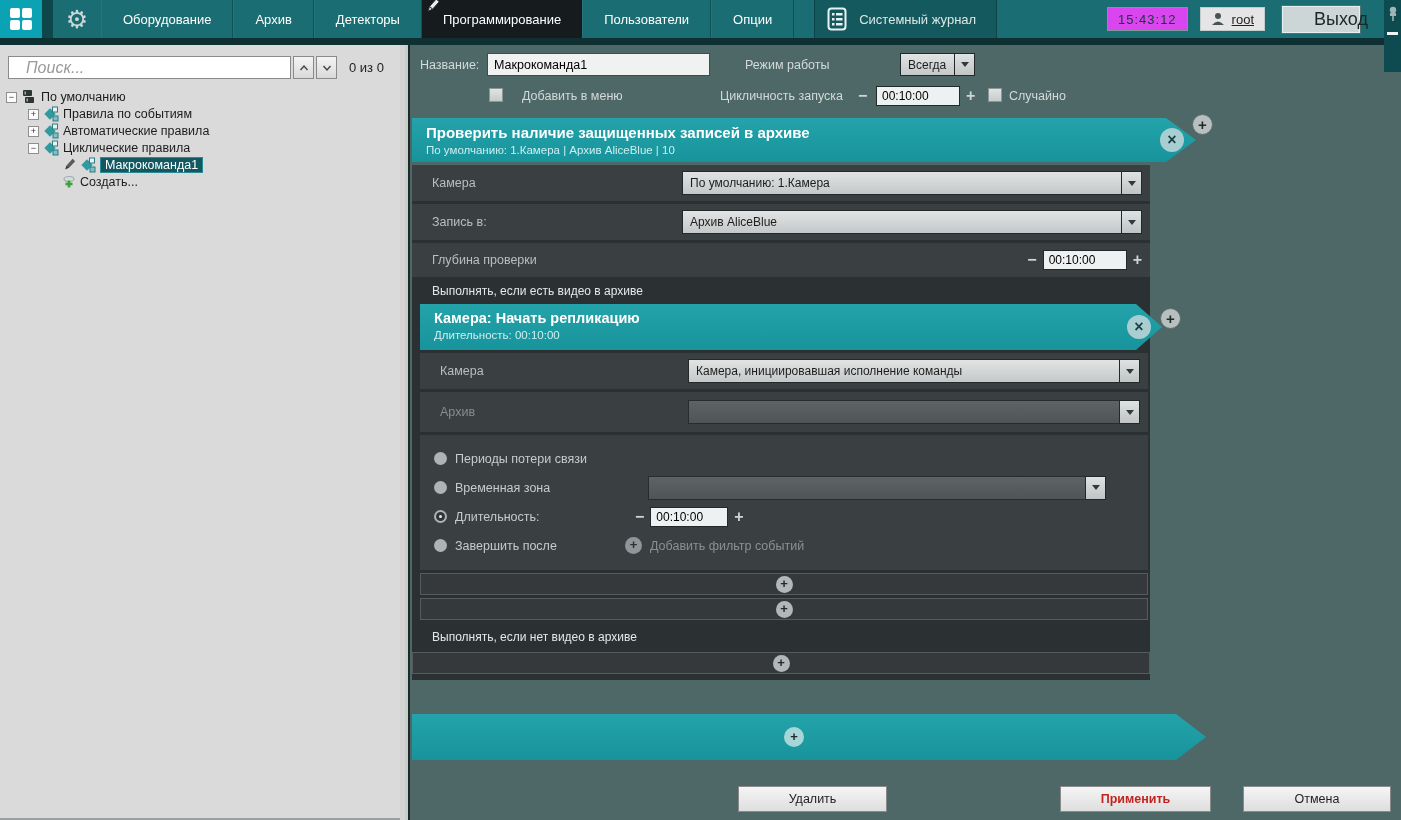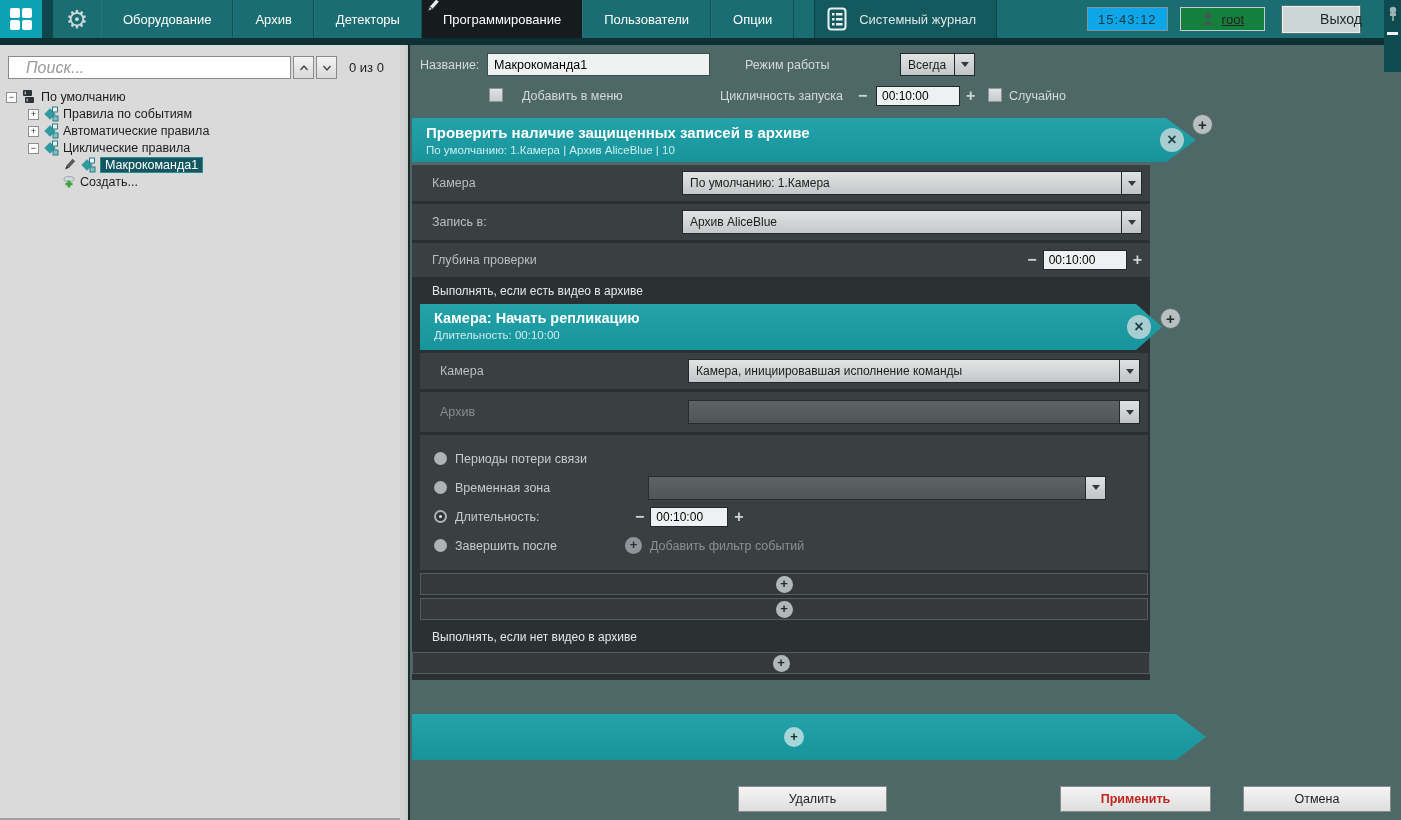--- a/index.html
+++ b/index.html
@@ -12,26 +12,26 @@
   #logo-gap { width:11px; background:#0d474c; }
   #gear-wrap { width:48px; display:flex; align-items:center; justify-content:center; }
   #gear-wrap span { font-size:25px; color:#ccd8d8; line-height:1; }
   .tab { display:flex; align-items:center; padding:0 21px; color:#ffffff; font-size:13px; cursor:default;
          border-right:1px solid rgba(9,52,55,.5); border-left:1px solid rgba(255,255,255,.06); }
   .tab.active { background:#161c1e; color:#ffffff; border:none; position:relative; }
   #tab-pencil { position:absolute; left:2px; top:-2px; }
   #journal-group { margin-left:20px; display:flex; align-items:center; gap:12px; padding:0 20px 0 12px;
                    background:#14595e; border-left:1px solid #0e4448; border-right:1px solid #0e4448; color:#dbe7e7; font-size:13px; }
   #topbar-spacer { flex:1; }
-  #time-box { align-self:center; height:24px; padding:0 10px; margin-right:12px; background:#0ea5e9; border:1px solid #7d9997;
+  #time-box { align-self:center; height:24px; padding:0 10px; margin-right:12px; background:#d946ef; border:1px solid #7d9997;
               color:#173838; font-size:13px; letter-spacing:1px; display:flex; align-items:center; }
-  #user-btn { align-self:center; height:24px; padding:0 20px; margin-right:16px; background:#15803d; border:1px solid #c2cccc;
+  #user-btn { align-self:center; height:24px; padding:0 10px; margin-right:16px; background:#e5e5e5; border:1px solid #c2cccc;
               display:flex; align-items:center; gap:7px; font-size:13px; color:#222;text-decoration:underline; }
   #logout-btn { align-self:center; height:29px; width:80px; margin-right:40px; background:#ccd6d6; border:1px solid #56706f;
-                box-shadow:inset 0 0 0 1px #e6eeee; display:flex; align-items:center; justify-content:center; gap:7px; font-size:14px; color:#1c2626;padding-left:33px; }
+                box-shadow:inset 0 0 0 1px #e6eeee; display:flex; align-items:center; justify-content:center; gap:7px; font-size:18px; color:#1c2626;padding-left:33px; }
   #right-strip { position:absolute; right:0; top:0; width:17px; height:72px; background:#0d4b50; z-index:5;
                  display:flex; flex-direction:column; align-items:center; }
   #right-strip .bar { width:11px; height:3px; background:#f0f4f4; margin-top:10px; }
   #topstrip { position:absolute; left:0; top:38px; width:1401px; height:7px; background:#0e3033; }
 
   
   #sidebar { position:absolute; left:0; top:45px; width:400px; height:775px; background:#dadada; border-bottom:2px solid #9aa0a0; }
   #search-row { display:flex; align-items:center; padding:11px 8px 6px 8px; }
   #search-input { width:283px; height:23px; border:1px solid #8a8a8a; background:#fff; font-size:16px; padding:0 17px;
                   font-family:"Liberation Sans", sans-serif; }

